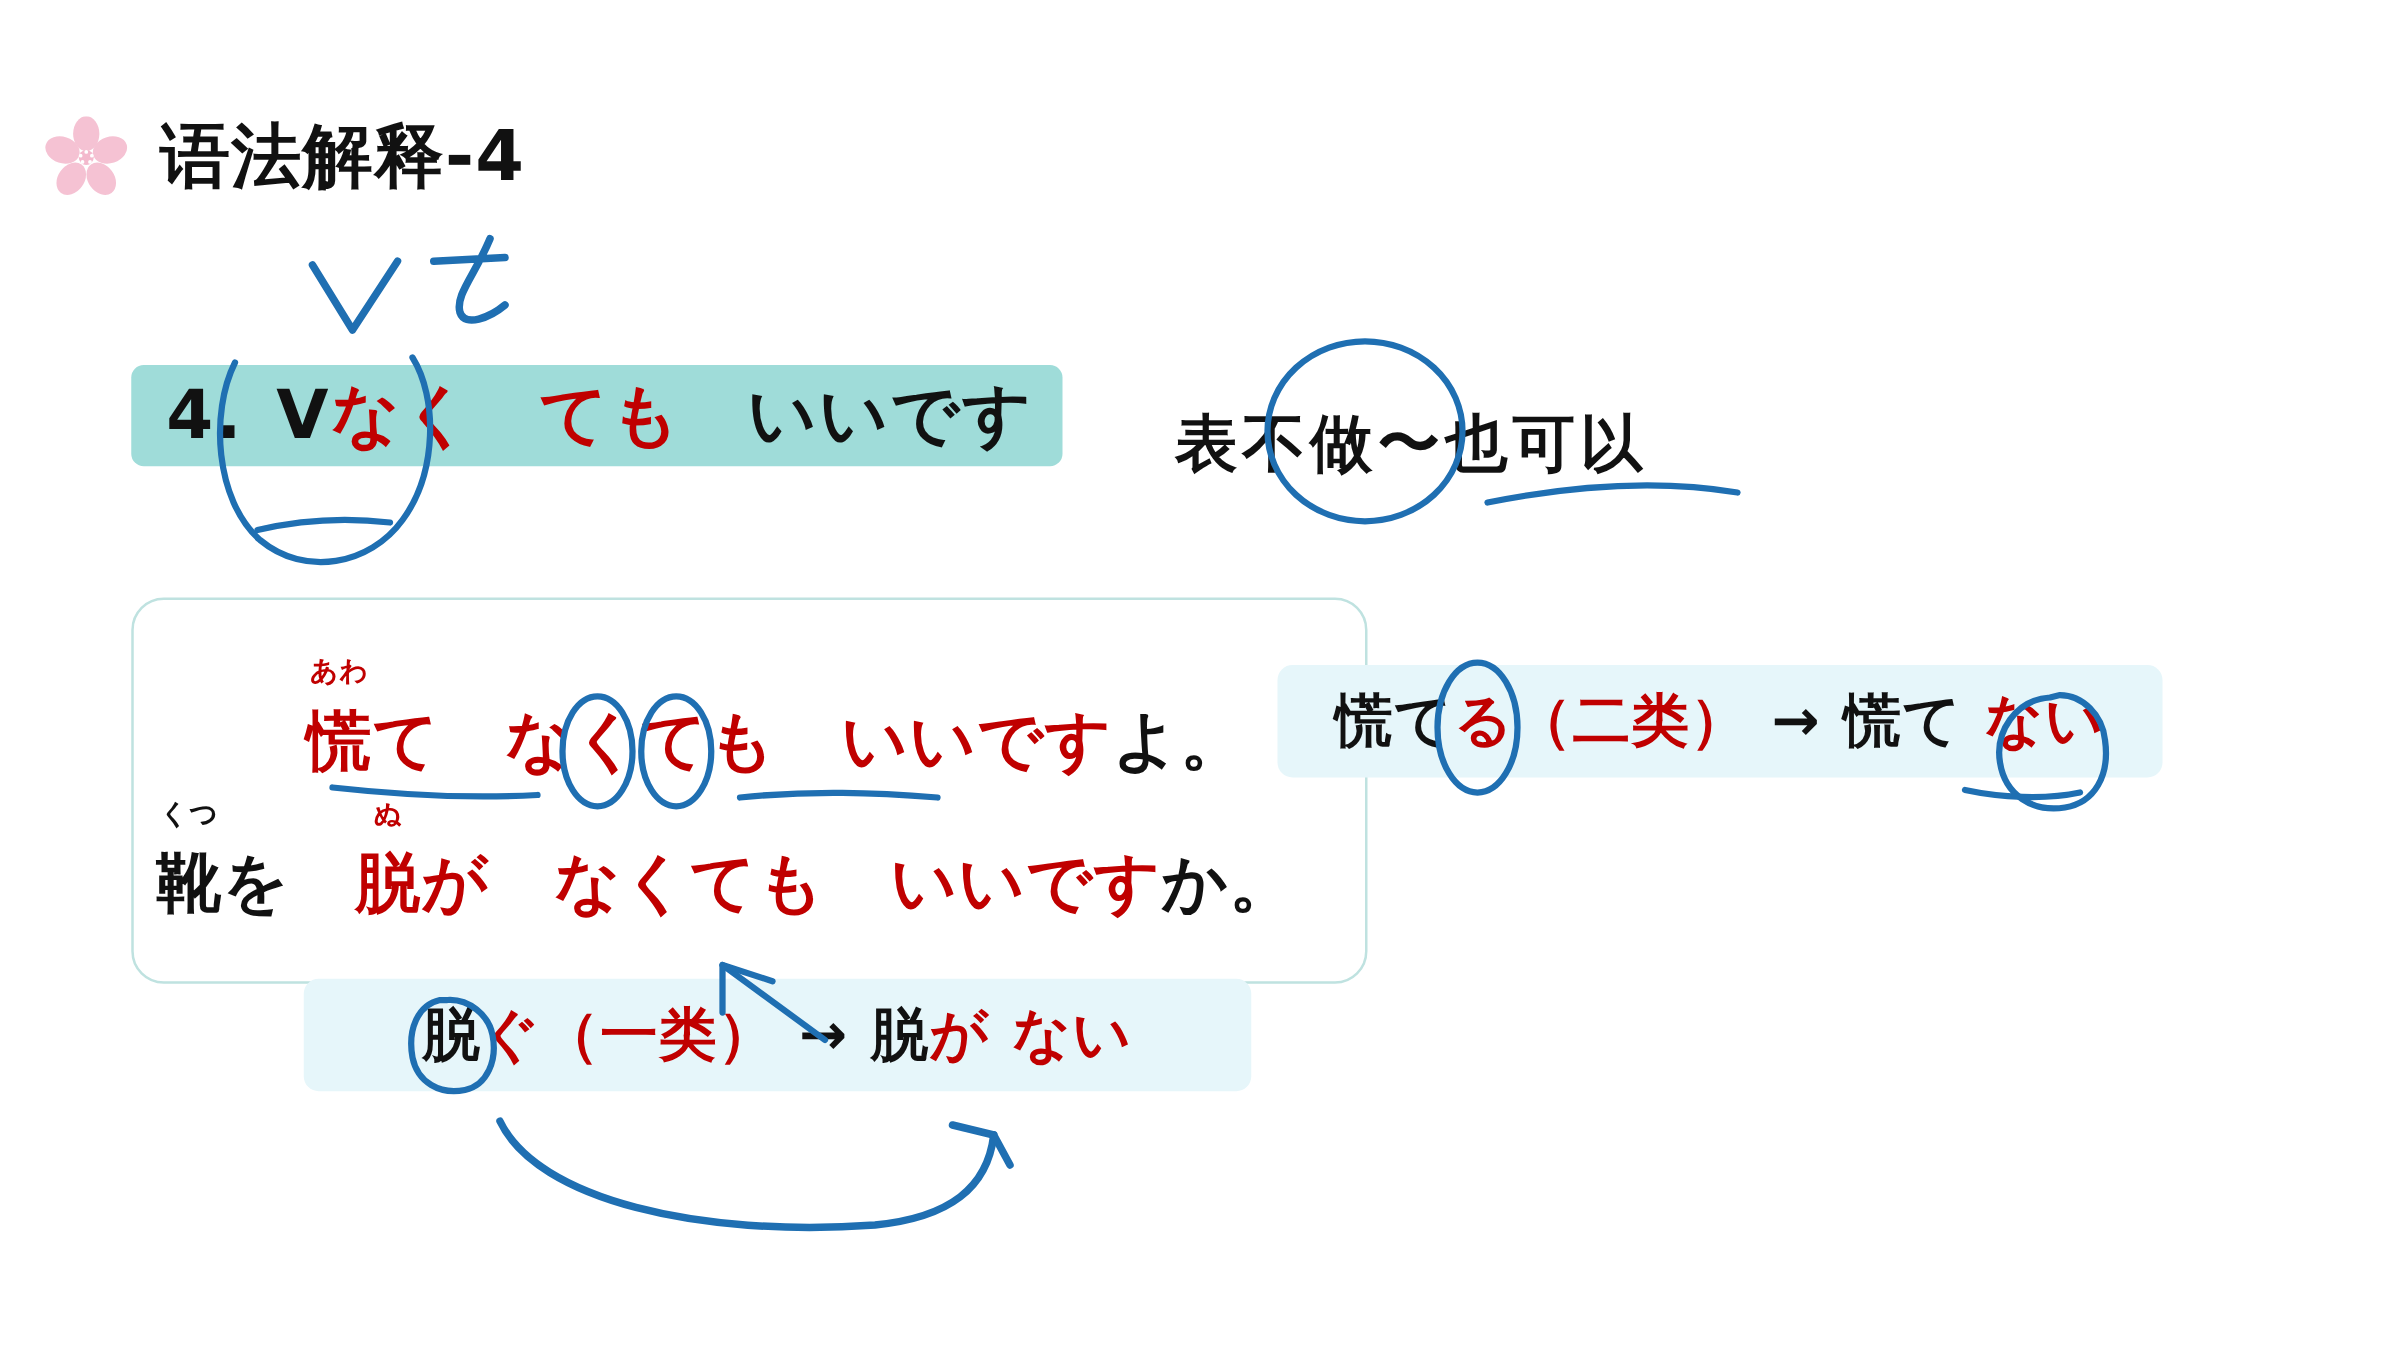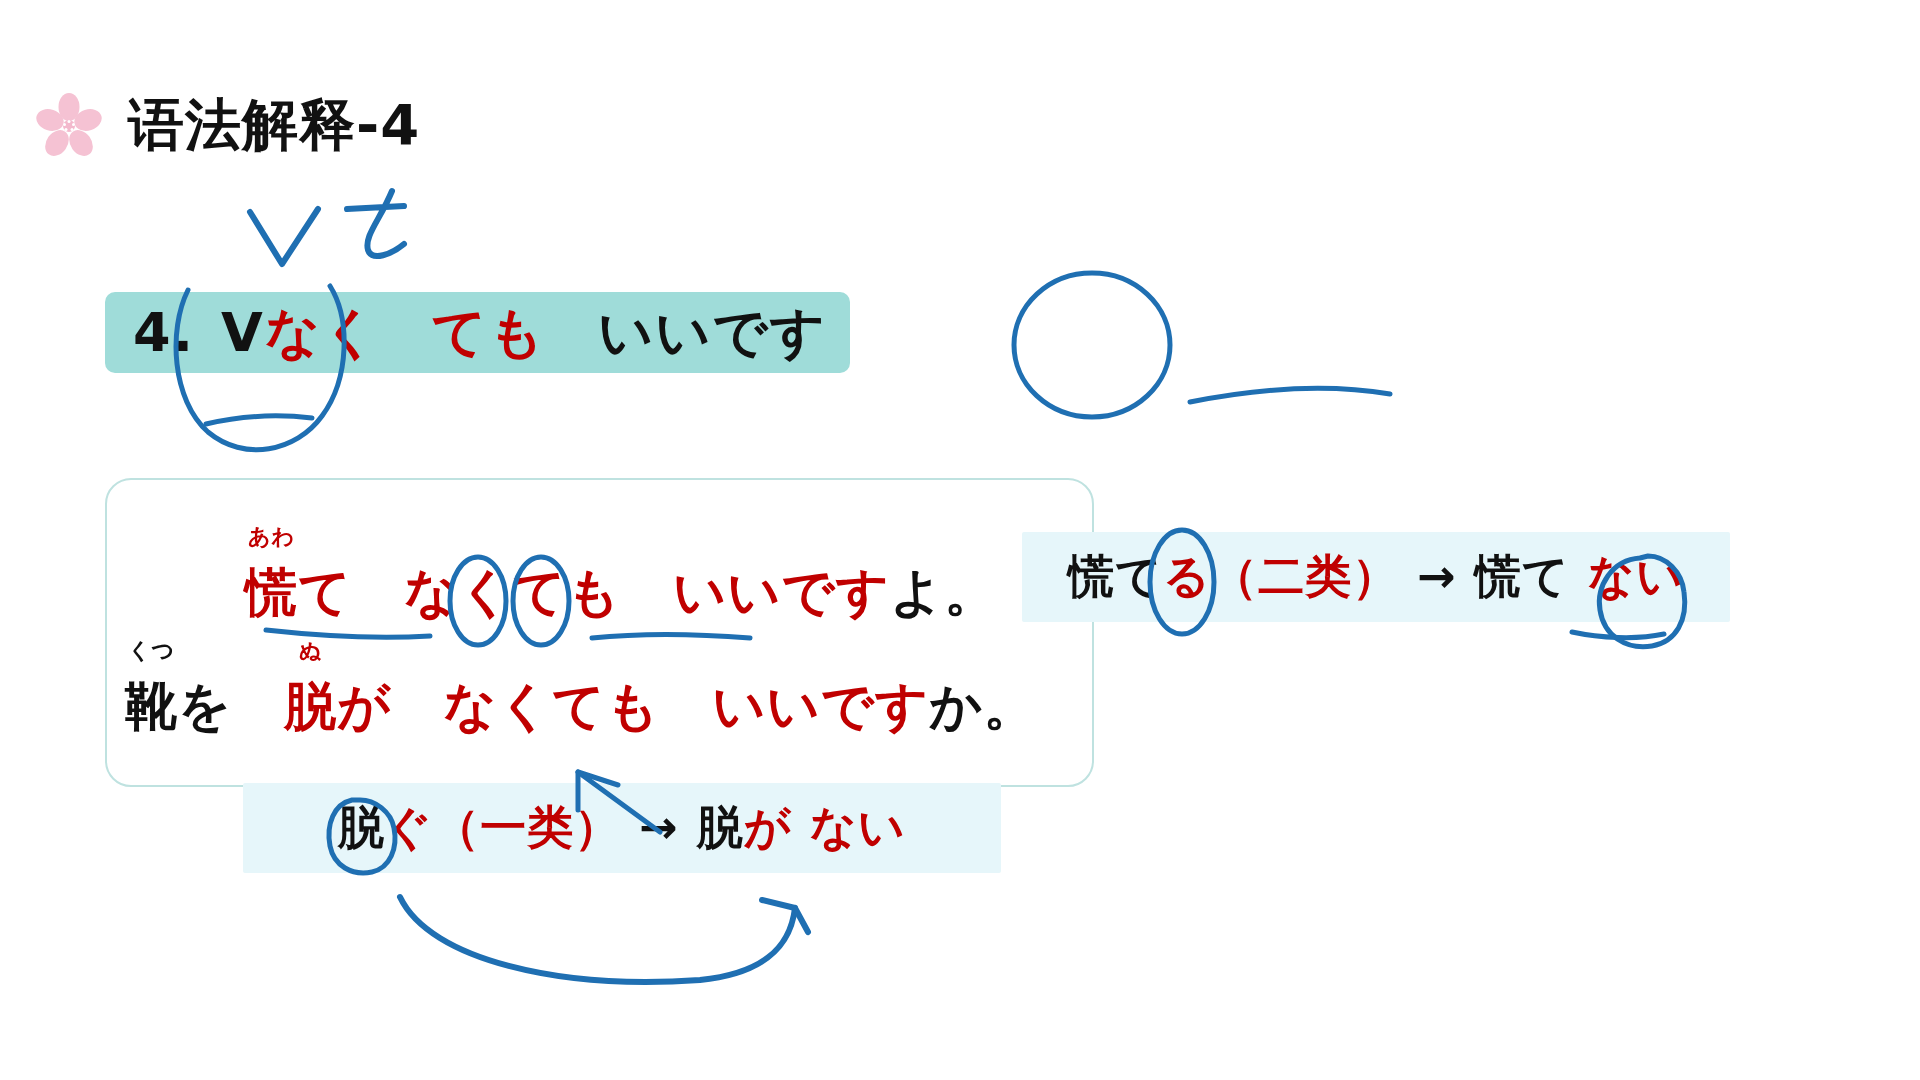--- a/index.html
+++ b/index.html
@@ -125,21 +125,21 @@
     white-space: nowrap;
   }
 
   #sentence-1 { left: 245px; top: 558px; }
   #sentence-2 { left: 125px; top: 672px; }
 
   
   .light-box {
     position: absolute;
     background: #E6F6FA;
-    border-radius: 2px;
+    border-radius: 12px;
   }
   #box-right {
     left: 1022px;
     top: 532px;
     width: 708px;
     height: 90px;
   }
   #box-bottom {
     left: 243px;
     top: 783px;
@@ -198,20 +198,21 @@
     </span>
     <span class="title-text">语法解释-4</span>
   </div>
 
   <div class="teal-banner">
     <div class="teal-banner-text">
       <span>4.</span><span class="sp"></span><span>V</span><span class="red">なく</span><span class="sp"></span><span class="sp"></span><span class="red">ても</span><span class="sp"></span><span class="sp"></span><span>いいです</span>
     </div>
   </div>
 
+  <div class="right-note">表不做〜也可以</div>
 
   <div class="main-box"></div>
 
   <div class="sentence" id="sentence-1">
     <span class="ruby"><span class="rt red">あわ</span><span class="rb red">慌</span></span><span class="red">て</span><span class="gap"></span><span class="gap-sm"></span><span class="red">なくても</span><span class="gap"></span><span class="gap-sm"></span><span class="red">いいです</span><span>よ。</span>
   </div>
 
   <div class="sentence" id="sentence-2">
     <span class="ruby"><span class="rt">くつ</span><span class="rb">靴</span></span><span>を</span><span class="gap"></span><span class="gap-sm"></span><span class="ruby"><span class="rt red">ぬ</span><span class="rb red">脱</span></span><span class="red">が</span><span class="gap"></span><span class="gap-sm"></span><span class="red">なくても</span><span class="gap"></span><span class="gap-sm"></span><span class="red">いいです</span><span>か。</span>
   </div>

